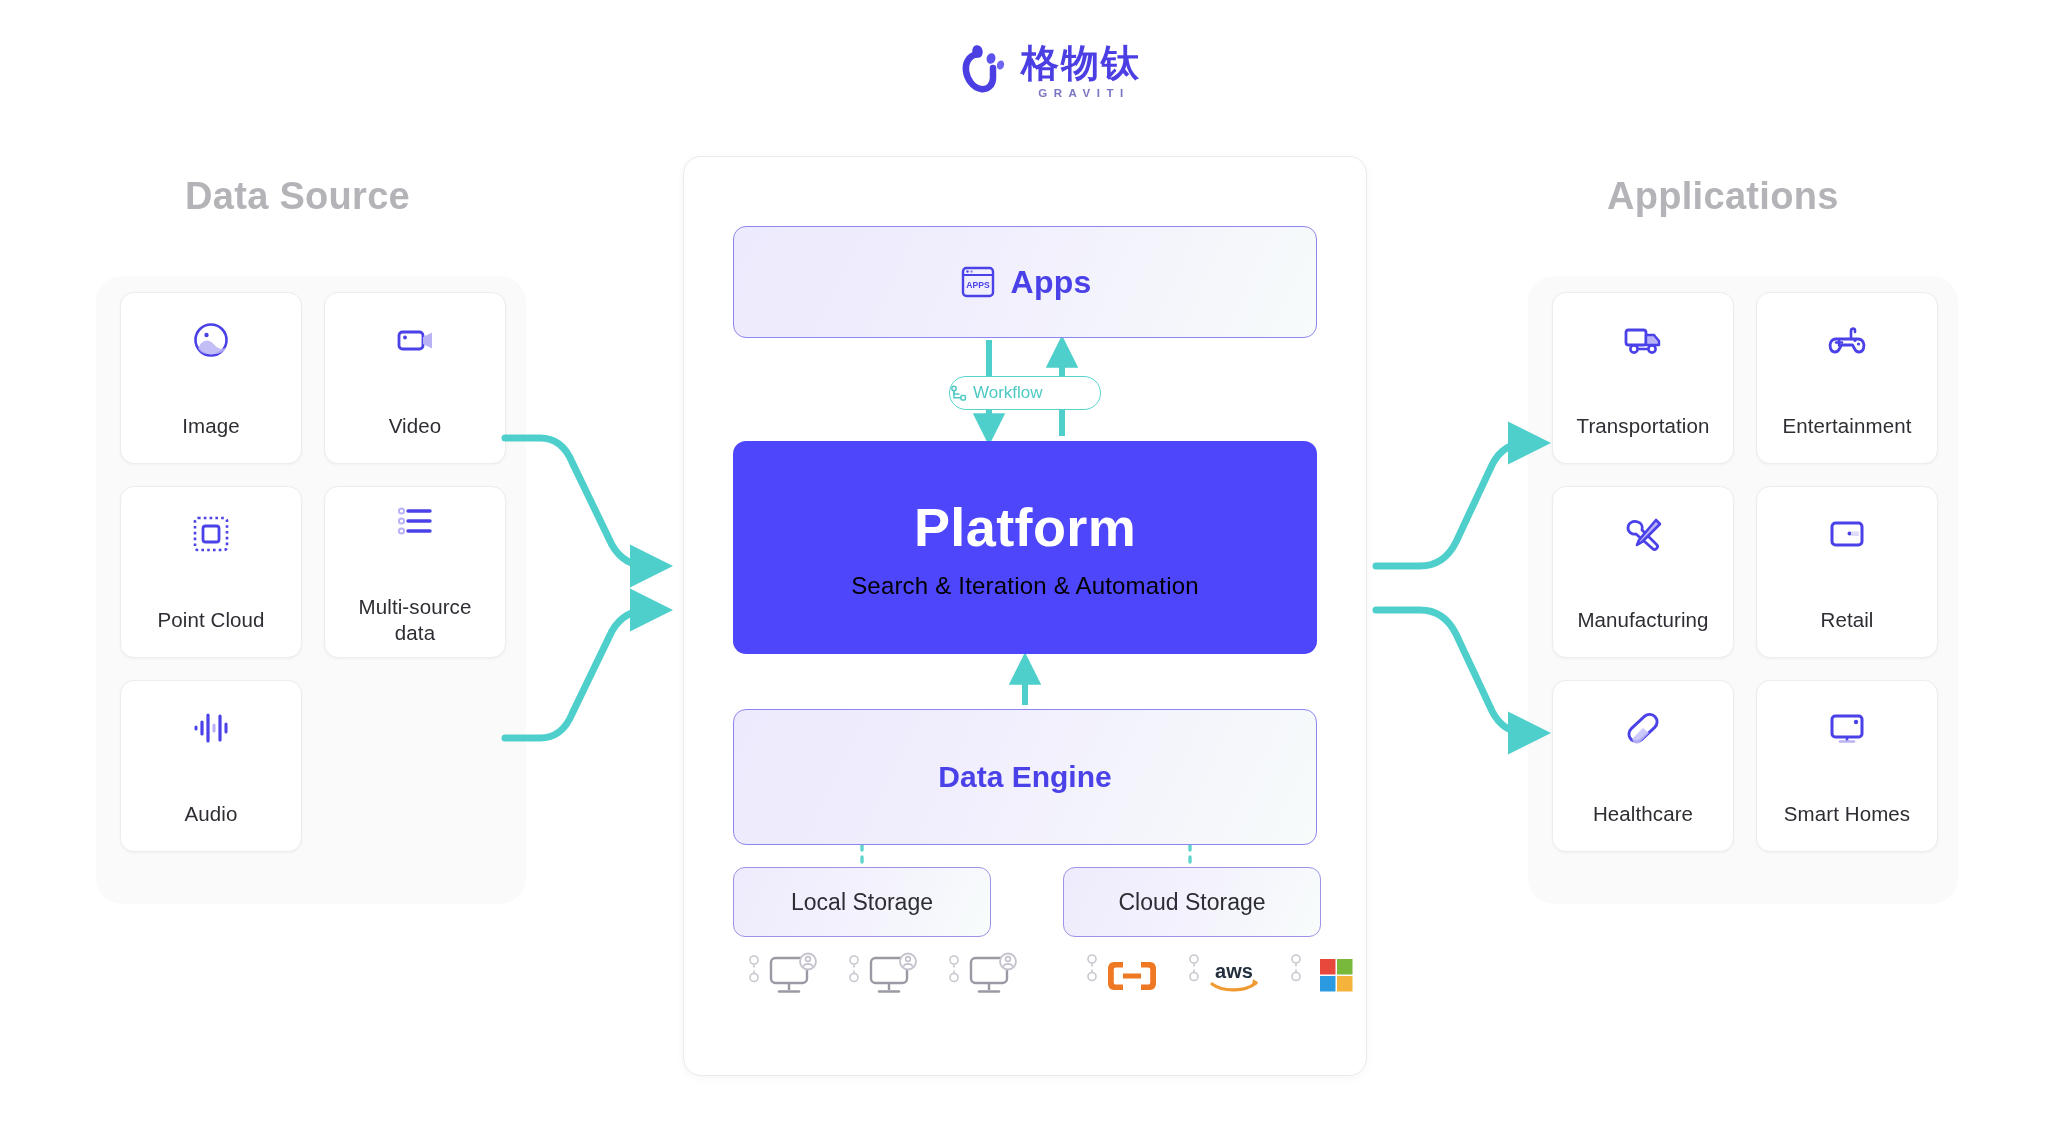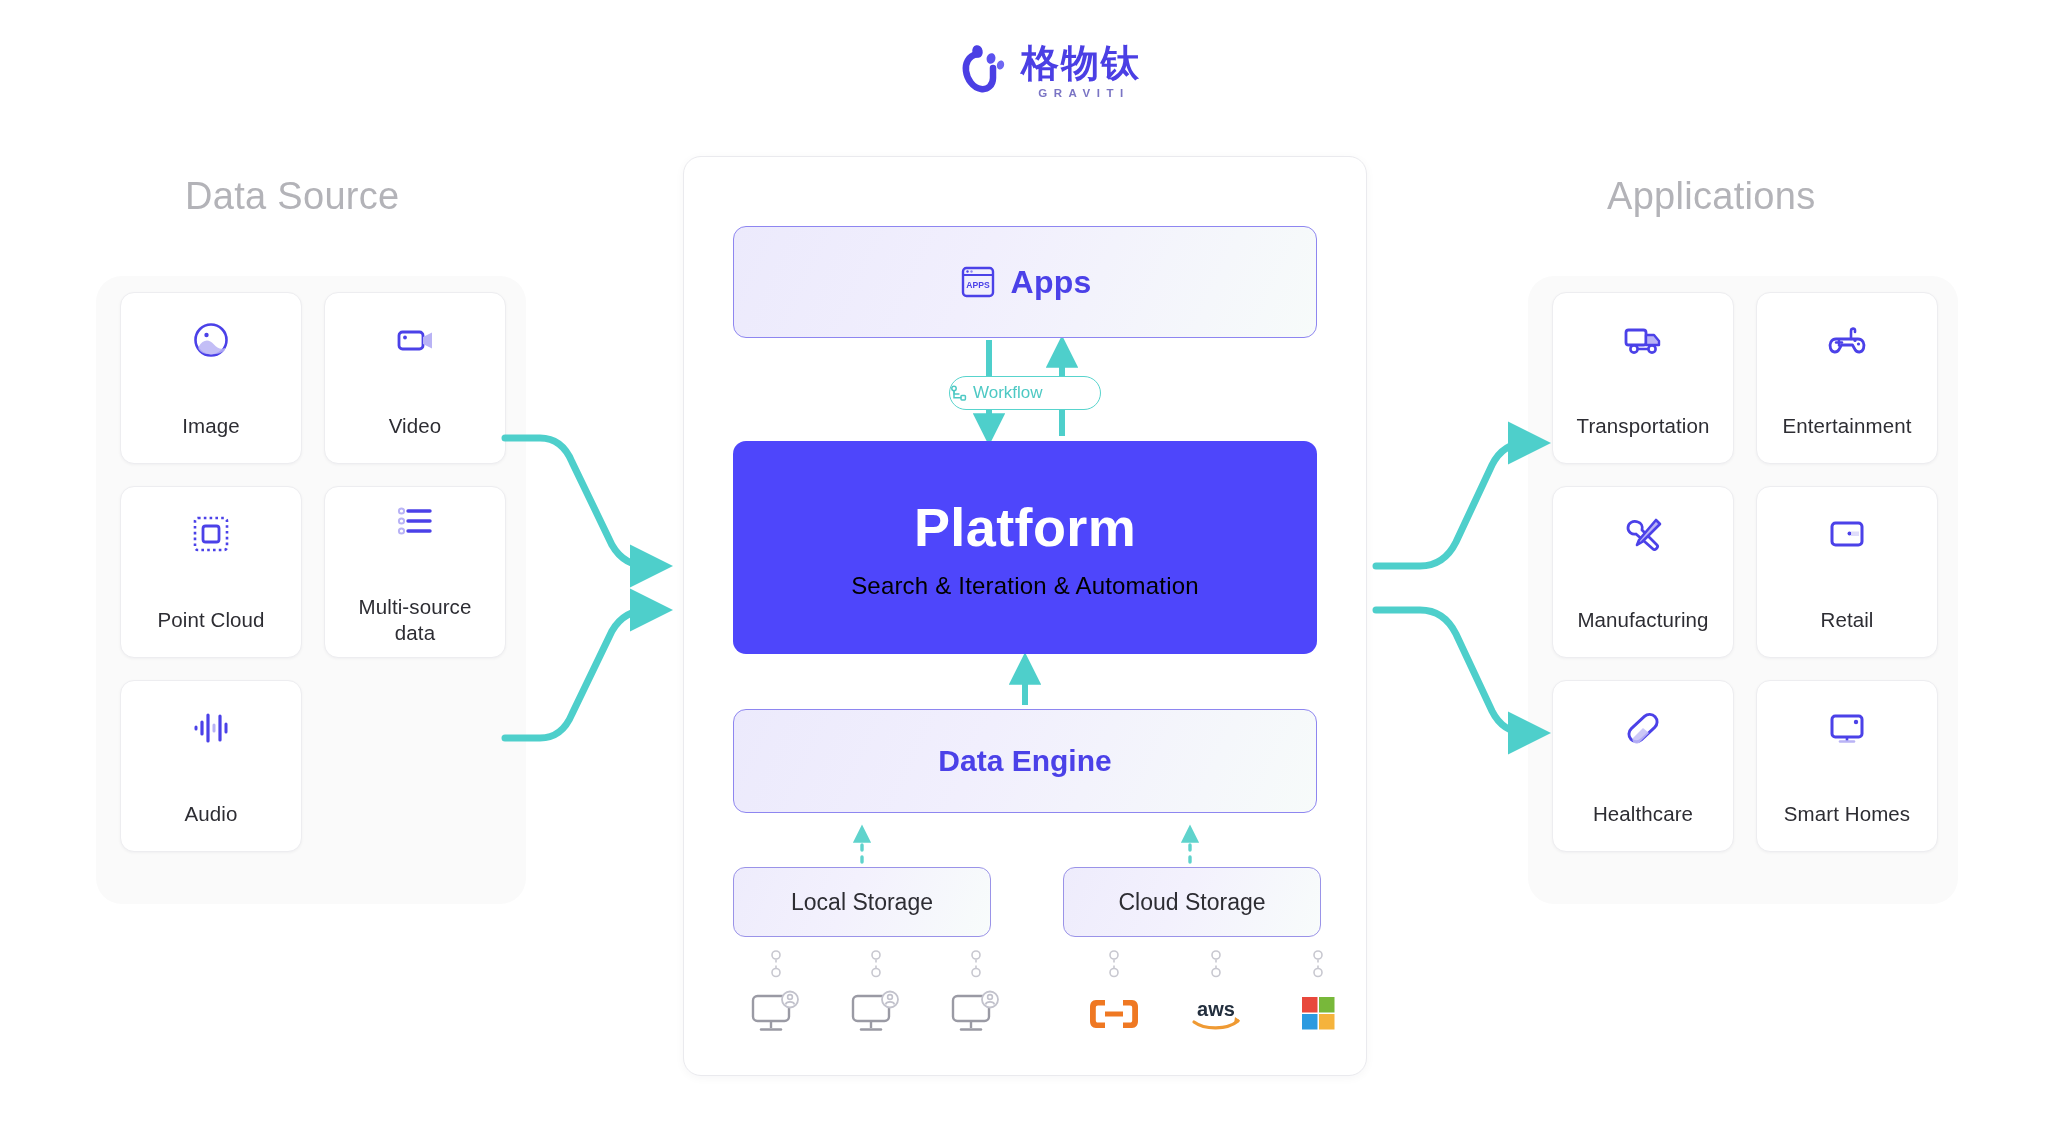--- a/index.html
+++ b/index.html
@@ -23,21 +23,21 @@
     letter-spacing: 2px; line-height: 1.05;
     font-family: "DejaVu Sans", sans-serif;
   }
   .logo-en {
     font-size: 11.5px; font-weight: 600; color: #7a74c4;
     letter-spacing: 6.5px; margin-top: 3px; padding-left: 6px;
   }
 
   
   .col-title {
-    position: absolute; font-size: 38px; font-weight: 400;
+    position: absolute; font-size: 38px; font-weight: 700;
     color: #b3b3b8; letter-spacing: 0.3px; white-space: nowrap;
   }
   #title-left  { left: 185px;  top: 175px; }
   #title-right { left: 1607px; top: 175px; }
 
   
   .side-panel {
     position: absolute; border-radius: 26px;
     background: #fafafa;
   }
@@ -85,21 +85,21 @@
     border-radius: 13px;
     background: linear-gradient(115deg, #eceafc 0%, #f1effd 42%, #f7fbfa 100%);
     display: flex; align-items: center; justify-content: center;
   }
   #apps-box { left: 733px; top: 226px; width: 584px; height: 112px; gap: 14px; }
   #apps-label {
     font-size: 32px; font-weight: 700; color: #4b41e8; letter-spacing: 0.2px;
   }
   #apps-icon { width: 38px; height: 38px; }
 
-  #engine-box { left: 733px; top: 709px; width: 584px; height: 104px; }
+  #engine-box { left: 733px; top: 709px; width: 584px; height: 136px; }
   #engine-label { font-size: 30px; font-weight: 700; color: #4b41e8; }
 
   
   #platform-box {
     position: absolute; left: 733px; top: 441px;
     width: 584px; height: 213px;
     background: #4e46fb; border-radius: 13px;
     display: flex; flex-direction: column;
     align-items: center; justify-content: center; gap: 14px;
   }
@@ -134,21 +134,21 @@
   
   .svg-layer {
     position: absolute; left: 0; top: 0; width: 2048px; height: 1129px;
     pointer-events: none;
   }
 
   
   .node-row { position: absolute; display: flex; }
   #local-nodes { left: 745px; top: 950px; gap: 38px; }
   #cloud-nodes { left: 1083px; top: 950px; gap: 40px; }
-  .node-cell { width: 62px; display: flex; flex-direction: column; align-items: center; }
+  .node-cell { width: 62px; display: flex; flex-direction: row; align-items: center; }
   .node-connector { width: 18px; height: 38px; }
   .node-glyph { width: 62px; height: 46px; margin-top: 2px; }
   .cloud-glyph { width: 62px; height: 40px; margin-top: 6px; }
 </style>
 </head>
 <body>
 
 <div id="stage">
 
   <div class="logo-wrap">

